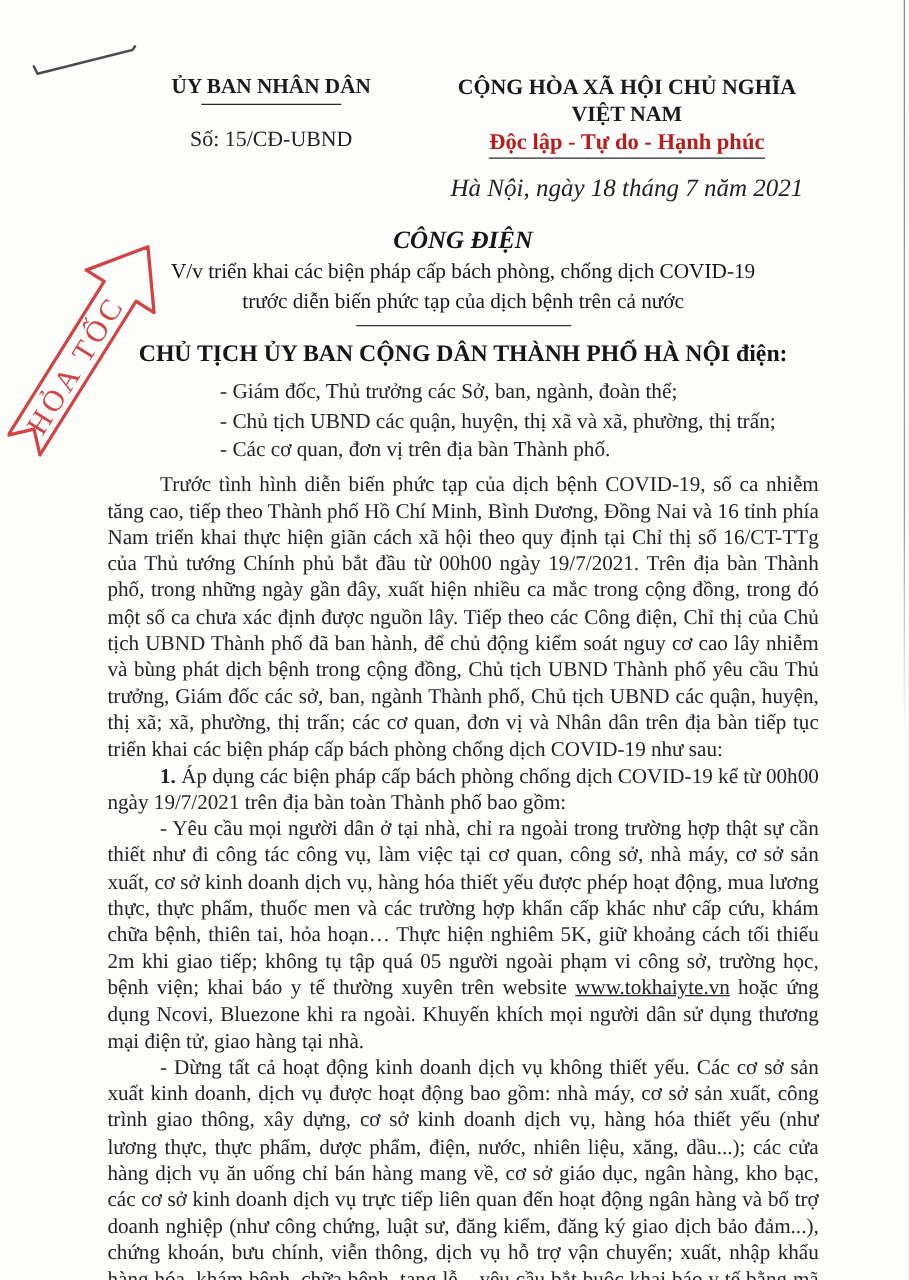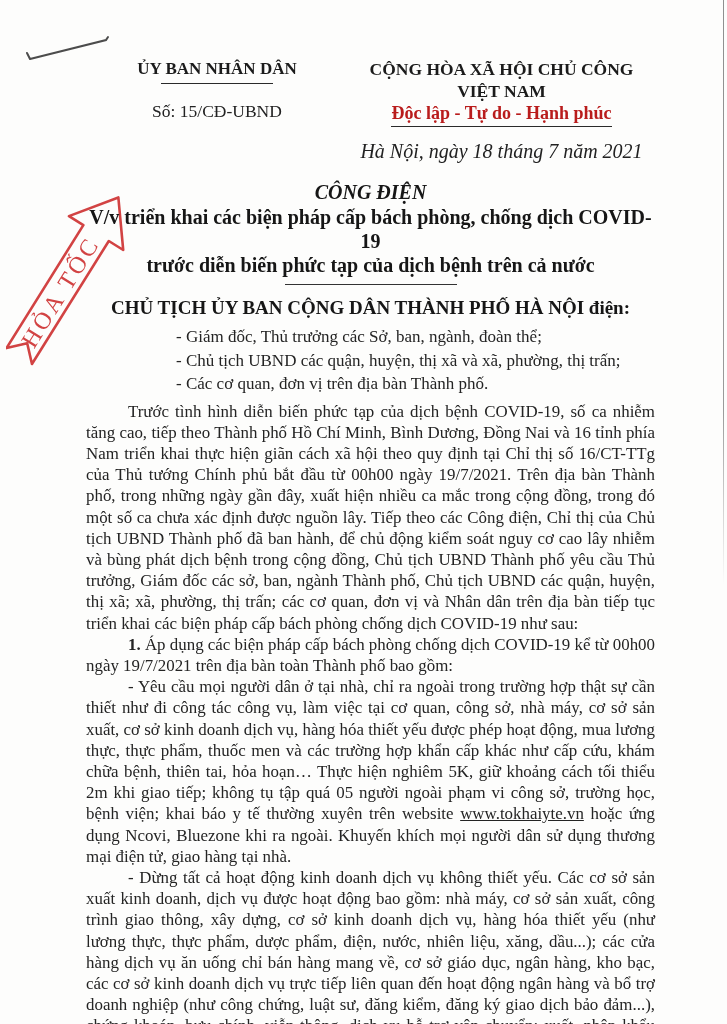--- a/index.html
+++ b/index.html
@@ -25,21 +25,21 @@
   .org-line{font-weight:bold;font-size:17px;line-height:21px;color:#1b1b1b;}
   .nat-line1{font-weight:bold;font-size:17.5px;line-height:22px;color:#1b1b1b;}
   .nat-line2{display:inline-block;font-weight:bold;font-size:18px;line-height:23px;color:#b91c1c;
              border-bottom:1.6px solid #2a2a2a;padding-bottom:1px;}
   .org-underline{width:112px;border-top:1.6px solid #2a2a2a;margin:4px auto 0 auto;}
   .doc-number{font-size:17.5px;margin-top:17px;color:#222;}
   .place-date{font-style:italic;font-size:20px;margin-top:13px;color:#222;}
   
   .title-block{text-align:center;margin-top:17px;}
   .doc-type{font-weight:bold;font-size:20px;line-height:25px;color:#161616;font-style:italic;}
-  .subject{font-weight:bold;font-size:20px;line-height:24px;color:#161616;}
+  .subject{font-weight:normal;font-size:17px;line-height:24px;color:#161616;}
   .subject-underline{width:172px;border-top:1.8px solid #333;margin:7px auto 0 auto;}
   .salutation{font-weight:bold;font-size:19px;line-height:24px;text-align:center;
               margin-top:11px;color:#161616;}
   
   .recipients{margin-top:5px;}
   .recipient{font-size:17px;line-height:23.5px;margin-left:90px;color:#242424;}
   
   .para{font-size:16.9px;line-height:21.2px;text-align:justify;
         text-indent:42px;margin:0;color:#242424;}
   .para.first{margin-top:5px;}
@@ -71,21 +71,21 @@
 
   <div class="content">
 
     <div class="hdr">
       <div class="hdr-left">
         <div class="org-line">ỦY BAN NHÂN DÂN</div>
         <div class="org-underline"></div>
         <div class="doc-number">Số: 15/CĐ-UBND</div>
       </div>
       <div class="hdr-right">
-        <div class="nat-line1">CỘNG HÒA XÃ HỘI CHỦ CÔNG VIỆT NAM</div>
+        <div class="nat-line1">CỘNG HÒA XÃ HỘI CHỦ NGHĨA VIỆT NAM</div>
         <div><span class="nat-line2">Độc lập - Tự do - Hạnh phúc</span></div>
         <div class="place-date">Hà Nội, ngày 18 tháng 7 năm 2021</div>
       </div>
     </div>
 
     <div class="title-block">
       <div class="doc-type">CÔNG ĐIỆN</div>
       <div class="subject">V/v triển khai các biện pháp cấp bách phòng, chống dịch COVID-19</div>
       <div class="subject">trước diễn biến phức tạp của dịch bệnh trên cả nước</div>
       <div class="subject-underline"></div>

